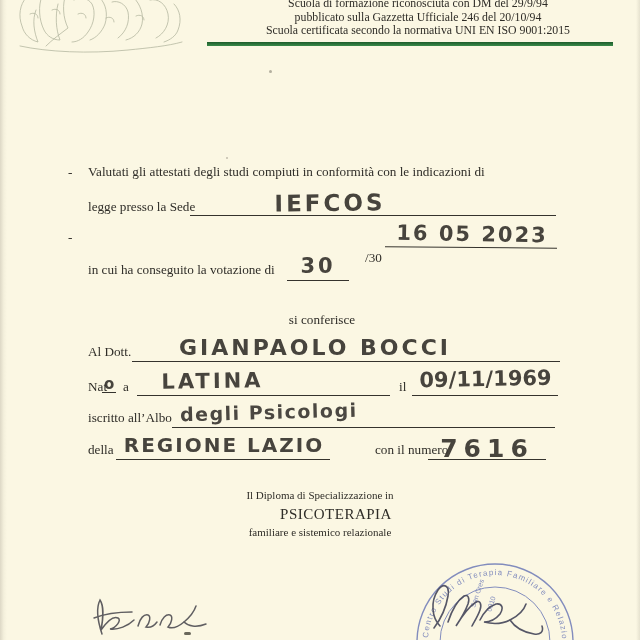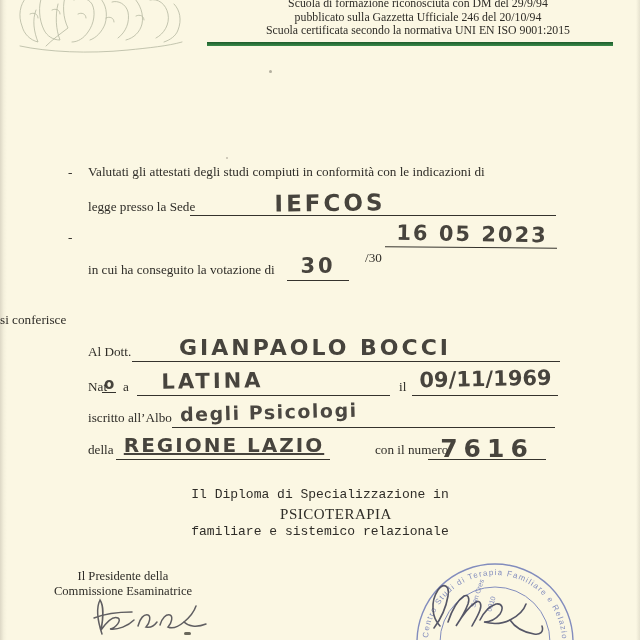--- a/index.html
+++ b/index.html
@@ -30,24 +30,24 @@
   .fill-line{border-bottom:1.5px solid #35332d;height:0;}
 
   .hw{
     font-family:"DejaVu Sans", sans-serif;
     font-weight:bold;color:#383530;text-align:center;
     letter-spacing:3px;line-height:1;opacity:.92;
   }
   .hw-lc{font-family:"DejaVu Sans", sans-serif;font-weight:bold;
     color:#383530;letter-spacing:1.5px;line-height:1;opacity:.9;}
 
-  .confer{left:0;top:312px;width:588px;font-size:13.2px;}
+  .confer{left:0;top:312px;width:588px;text-align:center;font-size:13.2px;padding-left:28px;}
 
   .diploma{left:0;top:486px;width:640px;text-align:center;line-height:18.5px;}
-  .diploma .l1,.diploma .l3{font-size:13px;font-family:Liberation Mono, monospace;}
+  .diploma .l1,.diploma .l3{font-size:11px;}
   .diploma .l2{font-size:15px;letter-spacing:.5px;padding-left:32px;}
 
   .sig-block{text-align:center;font-size:12.6px;line-height:14.5px;}
   .sig-left-block{left:37px;top:569px;width:172px;}
   .sig-right-block{left:372px;top:567px;width:216px;}
 
   .speck{position:absolute;background:#6b675c;border-radius:50%;}
 
   svg{display:block;}
 </style>
@@ -115,35 +115,31 @@
   <div class="abs body-text" style="left:399px;top:379px;">il</div>
   <div class="abs fill-line" style="left:412px;top:395px;width:146px;"></div>
   <div class="abs hw" style="left:408px;top:369px;width:155px;font-size:21px;letter-spacing:0;transform:rotate(-1deg);">09/11/1969</div>
 
   <div class="abs body-text" style="left:88px;top:410px;">iscritto all’Albo</div>
   <div class="abs fill-line" style="left:172px;top:427px;width:383px;"></div>
   <div class="abs hw-lc" style="left:180px;top:403px;font-size:19px;transform:rotate(-1.5deg);">degli Psicologi</div>
 
   <div class="abs body-text" style="left:88px;top:442px;">della</div>
   <div class="abs fill-line" style="left:116px;top:459px;width:214px;"></div>
-  <div class="abs hw" style="left:118px;top:435px;width:212px;font-size:20px;letter-spacing:2px;text-decoration:underline;">REGIONE LAZIO</div>
+  <div class="abs hw" style="left:118px;top:435px;width:212px;font-size:20px;letter-spacing:2px;">REGIONE LAZIO</div>
   <div class="abs body-text" style="left:338px;top:442px;margin-left:37px;">con il numero</div>
   <div class="abs fill-line" style="left:428px;top:459px;width:118px;"></div>
   <div class="abs hw" style="left:430px;top:436px;width:114px;font-size:25px;letter-spacing:6px;">7616</div>
 
   <div class="abs diploma">
     <div class="l1">Il Diploma di Specializzazione in</div>
     <div class="l2">PSICOTERAPIA</div>
     <div class="l3">familiare e sistemico relazionale</div>
   </div>
 
-  <div class="abs sig-block sig-left-block">
-    <div>Il Presidente della</div>
-    <div>Commissione Esaminatrice</div>
-  </div>
   <svg class="abs" style="left:88px;top:596px;" width="145" height="44" viewBox="0 0 145 44">
     <g fill="none" stroke="#4b4a50" stroke-width="1.5" stroke-linecap="round" opacity="0.88">
       <path d="M14,38 C10,26 8,12 12,4 C16,10 15,24 13,34 C20,24 26,20 30,22 C34,24 28,32 22,33 C30,34 40,30 46,24"></path>
       <path d="M6,22 C16,18 30,16 44,16"></path>
       <path d="M50,30 C52,22 56,18 60,19 C63,20 62,27 58,31 C62,32 66,30 69,26"></path>
       <path d="M72,29 C74,22 78,18 82,19 C85,20 84,27 80,31 C84,33 90,31 96,26 C102,21 106,16 108,10"></path>
       <path d="M96,26 C100,30 108,32 118,28"></path>
     </g>
   </svg>
 

